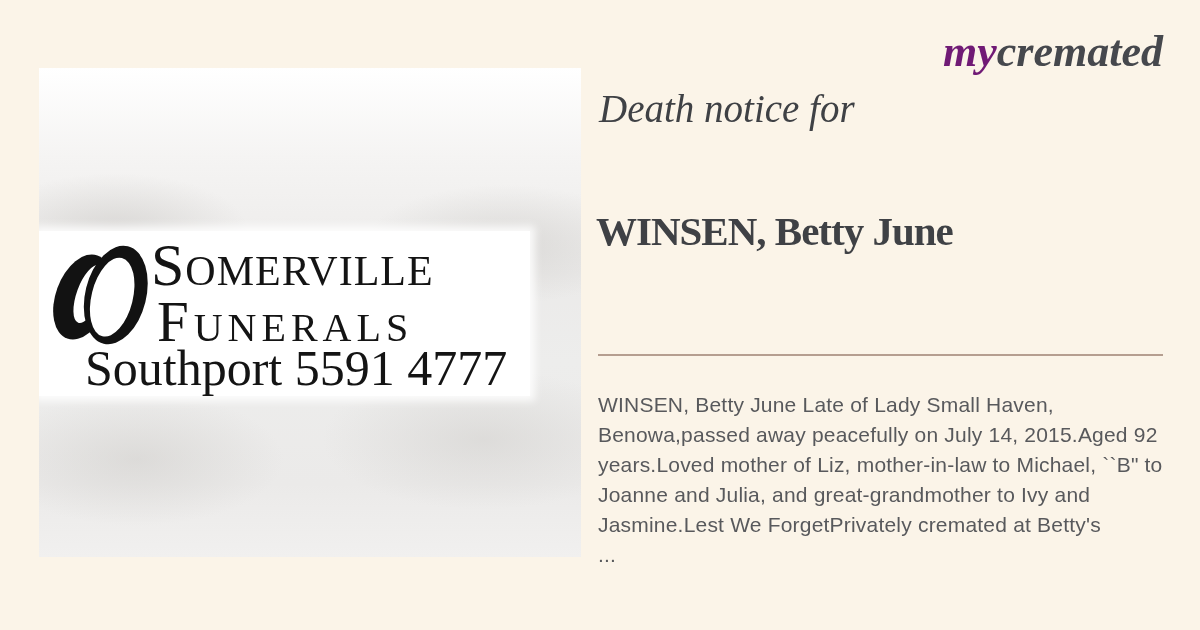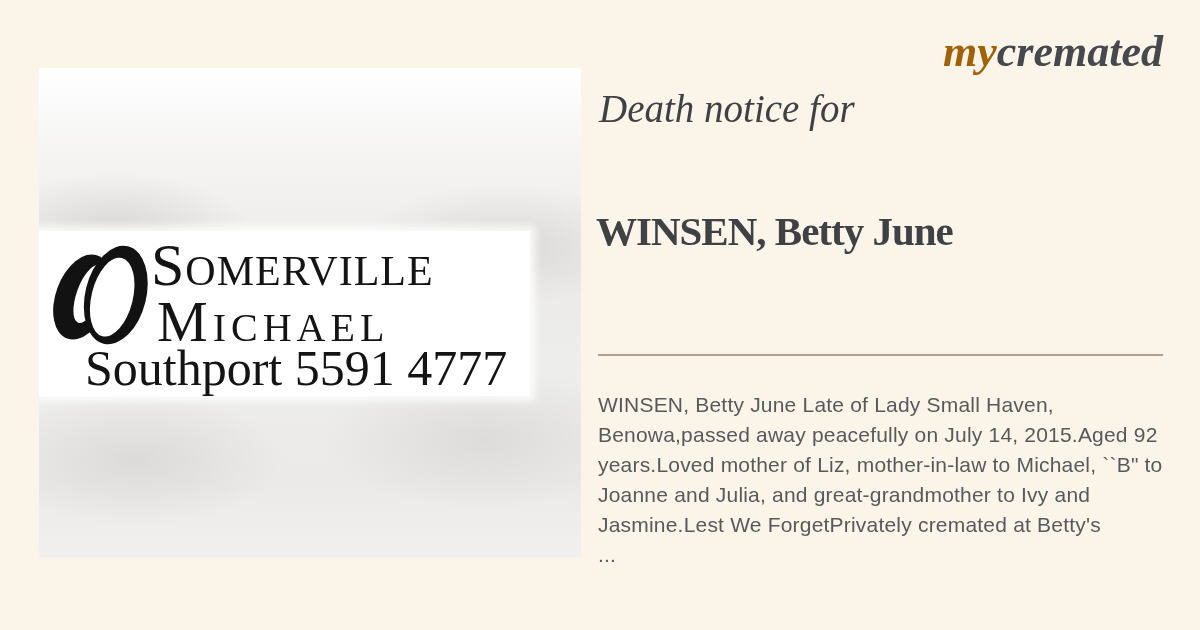--- a/index.html
+++ b/index.html
@@ -72,21 +72,21 @@
   .brand {
     position: absolute;
     top: 30px; right: 37px;
     font-family: "Liberation Serif", serif;
     font-style: italic;
     font-weight: bold;
     font-size: 44px;
     line-height: 1;
     white-space: nowrap;
   }
-  .brand .my { color: #a16207; }
+  .brand .my { color: #701a75; }
   .brand .tributes { color: #46484d; }
 
   
   .eyebrow {
     position: absolute;
     left: 599px; top: 86px;
     font-family: "Liberation Serif", serif;
     font-style: italic;
     font-size: 39px;
     color: #3f4145;
@@ -134,21 +134,21 @@
         <ellipse cx="40" cy="62" rx="27" ry="45" fill="#121212"></ellipse>
         <ellipse cx="45" cy="57" rx="12" ry="31" fill="#ffffff"></ellipse>
       </g>
 
       <g transform="rotate(14 74 60)">
         <ellipse cx="74" cy="60" rx="31" ry="51" fill="#121212"></ellipse>
         <ellipse cx="71" cy="63" rx="21" ry="41" fill="#ffffff"></ellipse>
       </g>
     </svg>
     <div class="fh-name">Somerville</div>
-    <div class="fh-word2">Michael</div>
+    <div class="fh-word2">Funerals</div>
     <div class="fh-phone">Southport 5591 4777</div>
   </div>
 </div>
 
 <div class="brand">
   <span class="my">my</span><span class="tributes">cremated</span>
 </div>
 
 <div class="eyebrow">Death notice for</div>
 

